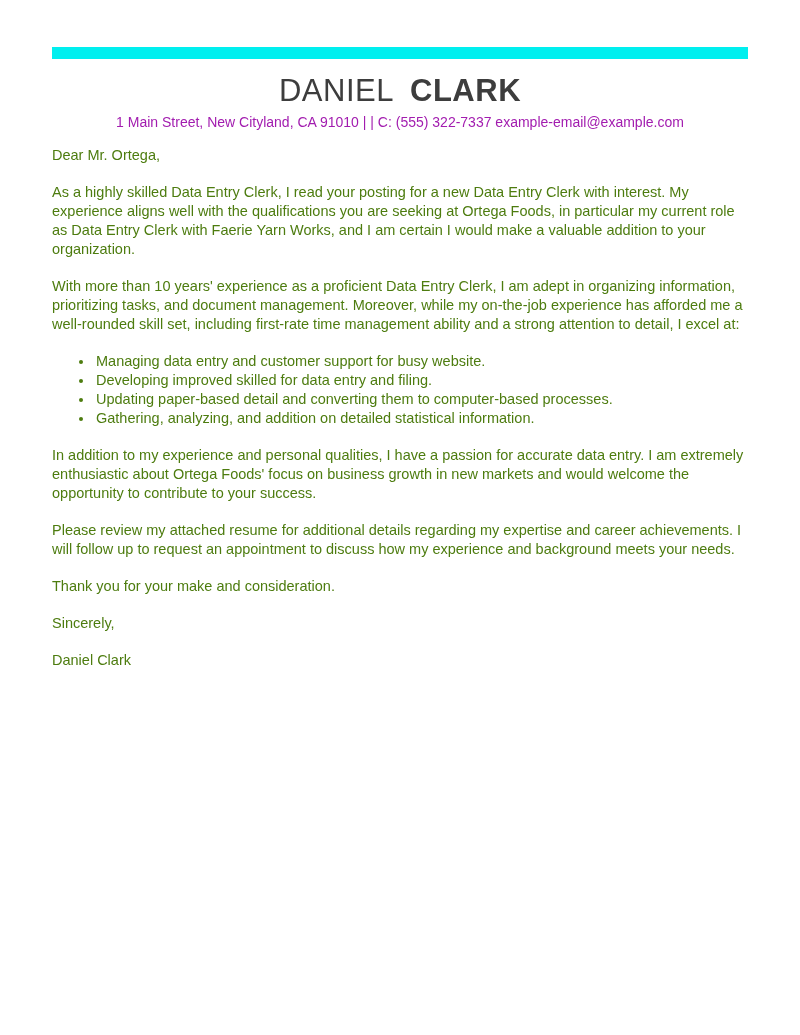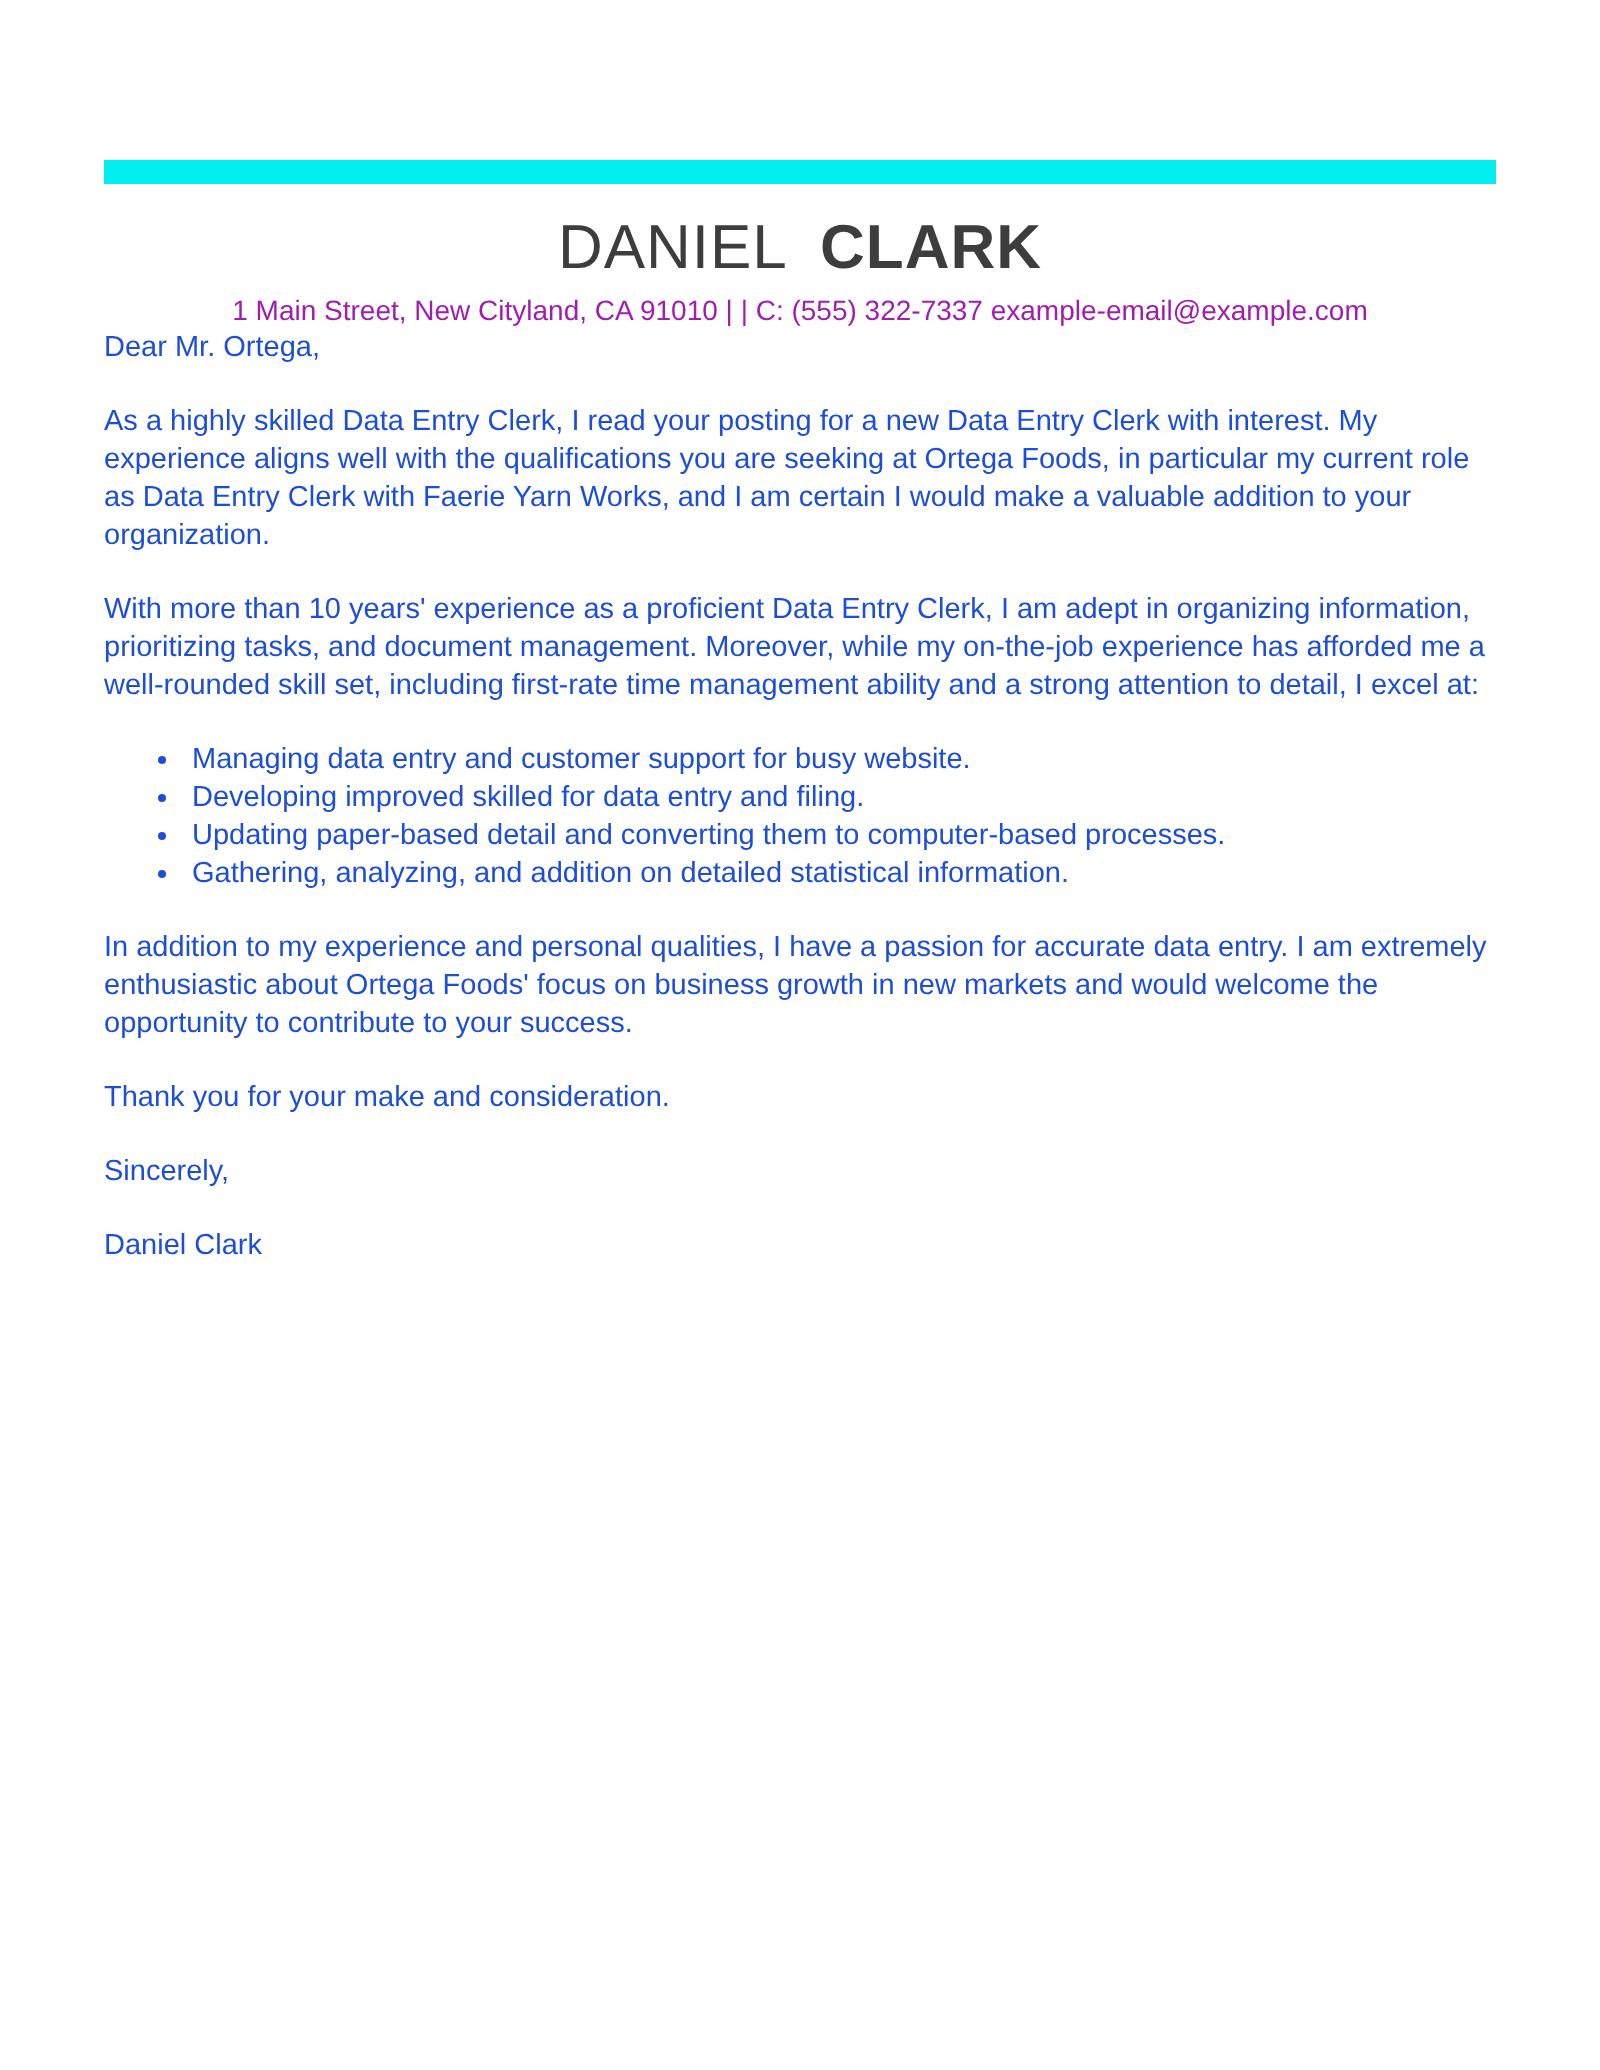--- a/index.html
+++ b/index.html
@@ -11,21 +11,21 @@
   body {
     width: 800px;
     height: 1035px;
     overflow: hidden;
     font-family: "Liberation Sans", sans-serif;
     color: #3e3e3e;
   }
   .page {
     width: 800px;
     height: 846px;
-    padding: 80px 52px 0 52px;
+    padding: 47px 52px 0 52px;
     background: #ffffff;
   }
   .accent-bar {
     height: 12px;
     width: 100%;
     background: #00efef; 
     margin: 0 0 13px 0;
   }
   .header { text-align: center; }
   .name {
@@ -38,24 +38,24 @@
   }
   .name .first { font-weight: 400; margin-right: 7px; }
   .name .last  { font-weight: 700; }
   .contact {
     margin-top: 5px;
     font-size: 14px;
     line-height: 17px;
     color: #a21caf;
   }
   .letter-body {
-    margin-top: 1px;
+    margin-top: 15px;
     font-size: 14.5px;
     line-height: 19px;
-    color: #1d4ed8;
+    color: #4d7c0f;
   }
   .letter-body p { margin: 0 0 18px 0; }
   .skills-list {
     margin: 0 0 18px 0;
     padding: 0 0 0 42px;
     list-style: disc;
   }
   .skills-list li { margin: 0; padding: 0 0 0 2px; }
   .signature { margin-top: 43px; }
 </style>
@@ -83,20 +83,21 @@
 
     <ul class="skills-list">
       <li data-bind="letter.bullets.0">Managing data entry and customer support for busy website.</li>
       <li data-bind="letter.bullets.1">Developing improved skilled for data entry and filing.</li>
       <li data-bind="letter.bullets.2">Updating paper-based detail and converting them to computer-based processes.</li>
       <li data-bind="letter.bullets.3">Gathering, analyzing, and addition on detailed statistical information.</li>
     </ul>
 
     <p data-bind="letter.paragraph_3">In addition to my experience and personal qualities, I have a passion for accurate data entry. I am extremely enthusiastic about Ortega Foods' focus on business growth in new markets and would welcome the opportunity to contribute to your success.</p>
 
+    <p data-bind="letter.paragraph_4">Please review my attached resume for additional details regarding my expertise and career achievements. I will follow up to request an appointment to discuss how my experience and background meets your needs.</p>
 
     <p data-bind="letter.thank_you">Thank you for your make and consideration.</p>
 
     <p data-bind="letter.signoff">Sincerely,</p>
 
     <p class="signature" data-bind="letter.signature">Daniel Clark</p>
   </main>
 
 </div>
 

